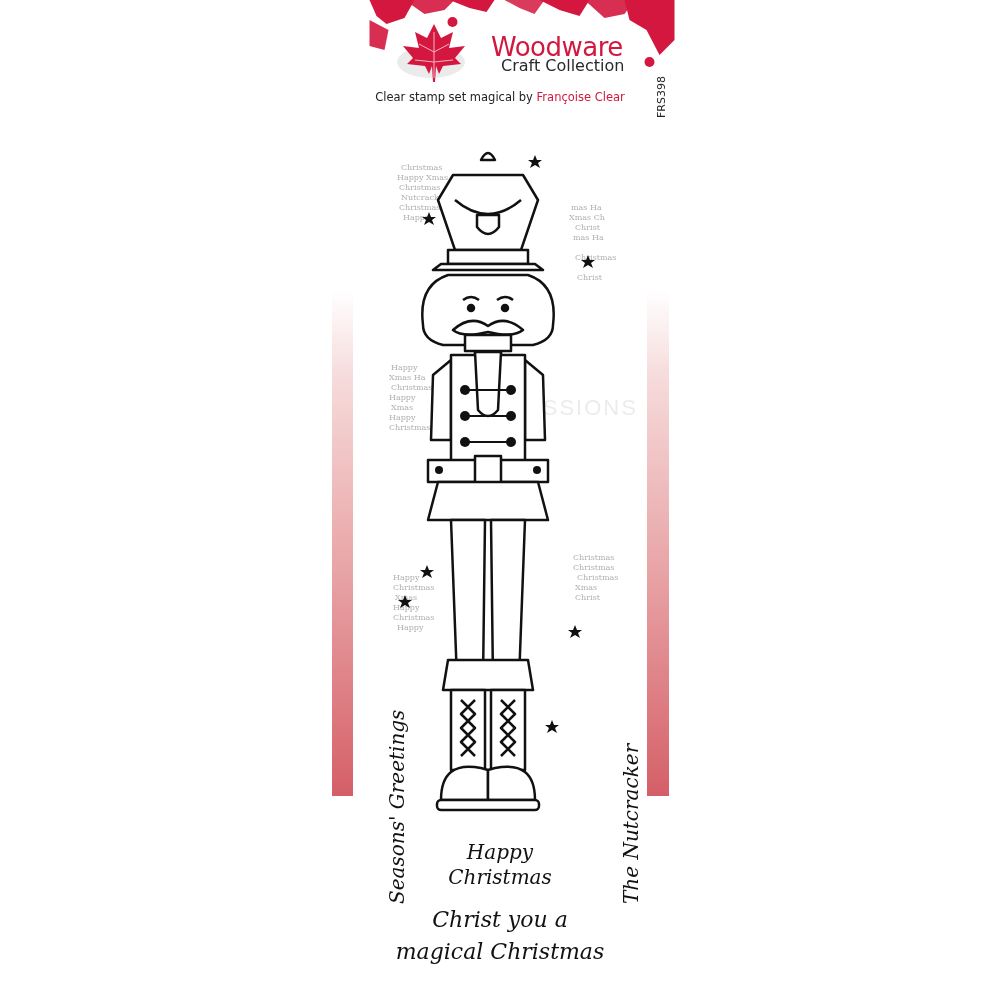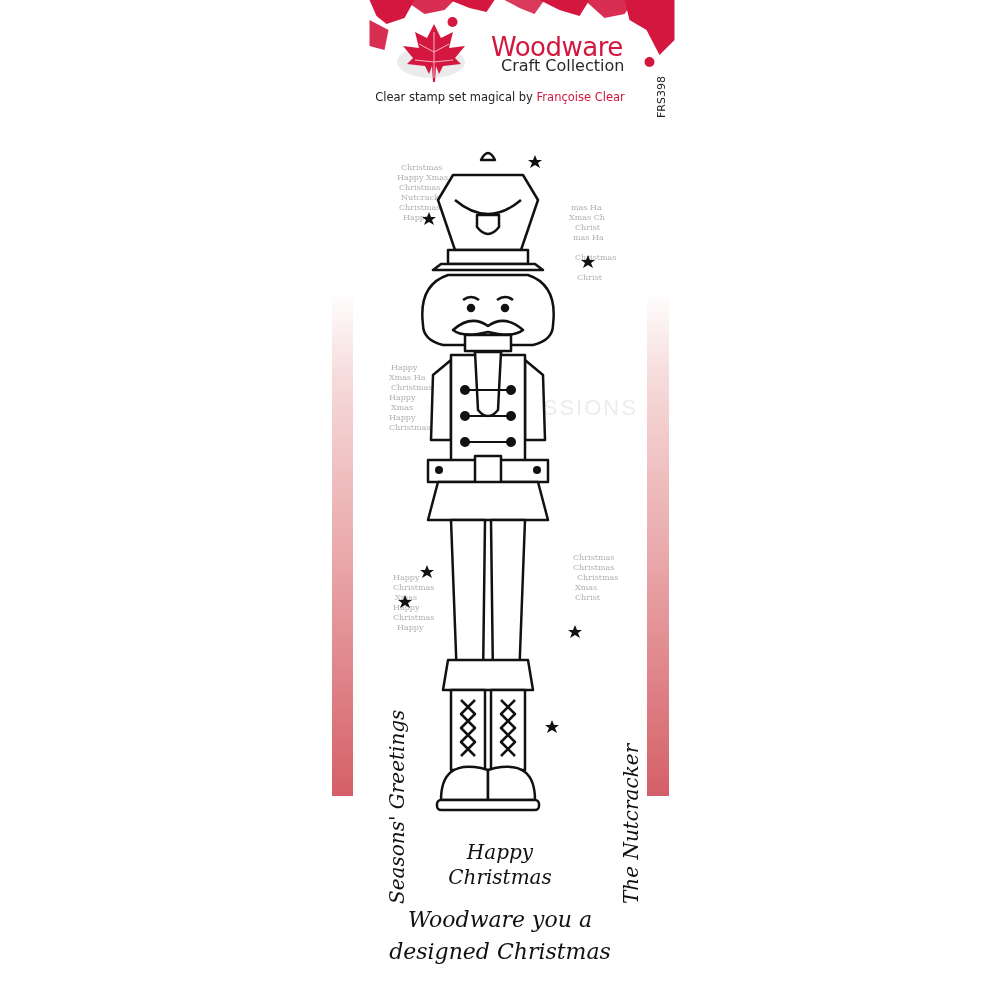--- a/index.html
+++ b/index.html
@@ -153,17 +153,17 @@
 
     <div class="vtext script" style="left:32px;top:904px;">Seasons' Greetings</div>
     <div class="vtext script" style="left:266px;top:904px;">The Nutcracker</div>
 
     <div class="center-text script" style="top:840px;">
       <div>Happy</div>
       <div>Christmas</div>
     </div>
 
     <div class="center-text script" style="top:904px;font-size:22px;line-height:32px;">
-      <div>Woodware you a</div>
-      <div>designed Christmas</div>
+      <div>Christ you a</div>
+      <div>magical Christmas</div>
     </div>
   </div>
 </div>
 
 </body></html>

